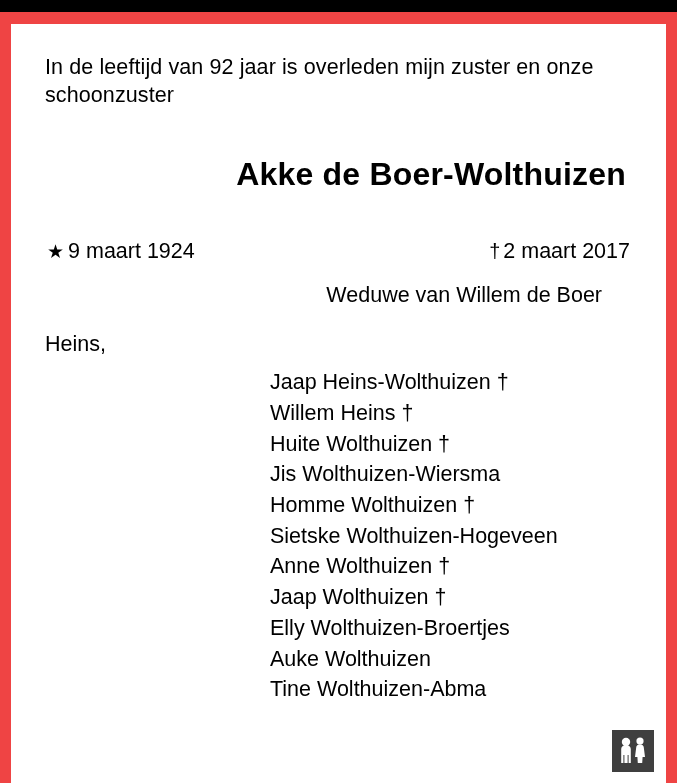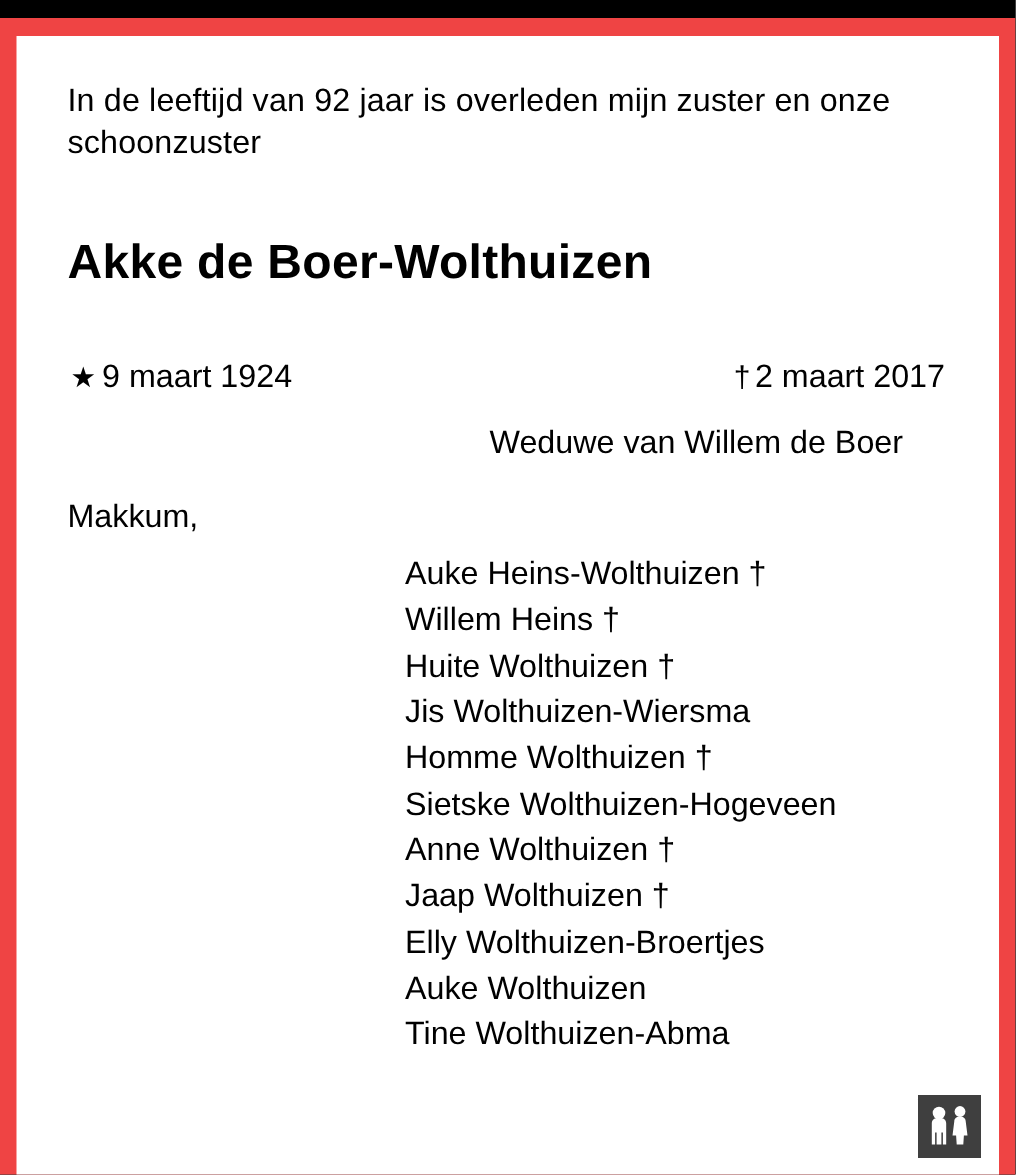--- a/index.html
+++ b/index.html
@@ -35,21 +35,21 @@
   .intro-text {
     font-size: 21.5px;
     line-height: 1.28;
     letter-spacing: 0.1px;
     margin: 0;
     max-width: 600px;
   }
   .deceased-name {
     font-size: 32px;
     font-weight: bold;
-    text-align: left;
+    text-align: right;
     letter-spacing: 0.2px;
     margin: 47px 0 0 0;
     padding-right: 6px;
   }
   .dates-row {
     display: flex;
     justify-content: space-between;
     align-items: center;
     margin: 46px 0 0 0;
     padding: 0 2px 0 2px;
@@ -113,24 +113,24 @@
       <span class="date-birth">
         <span class="star-glyph">★</span><span>9 maart 1924</span>
       </span>
       <span class="date-death">
         <span class="dagger-glyph">†</span><span>2 maart 2017</span>
       </span>
     </div>
 
     <p class="spouse-line">Weduwe van Willem de Boer</p>
 
-    <p class="place-line">Makkum,</p>
+    <p class="place-line">Heins,</p>
 
     <ul class="survivors-list">
-      <li>Auke Heins-Wolthuizen †</li>
+      <li>Jaap Heins-Wolthuizen †</li>
       <li>Willem Heins †</li>
       <li>Huite Wolthuizen †</li>
       <li>Jis Wolthuizen-Wiersma</li>
       <li>Homme Wolthuizen †</li>
       <li>Sietske Wolthuizen-Hogeveen</li>
       <li>Anne Wolthuizen †</li>
       <li>Jaap Wolthuizen †</li>
       <li>Elly Wolthuizen-Broertjes</li>
       <li>Auke Wolthuizen</li>
       <li>Tine Wolthuizen-Abma</li>

